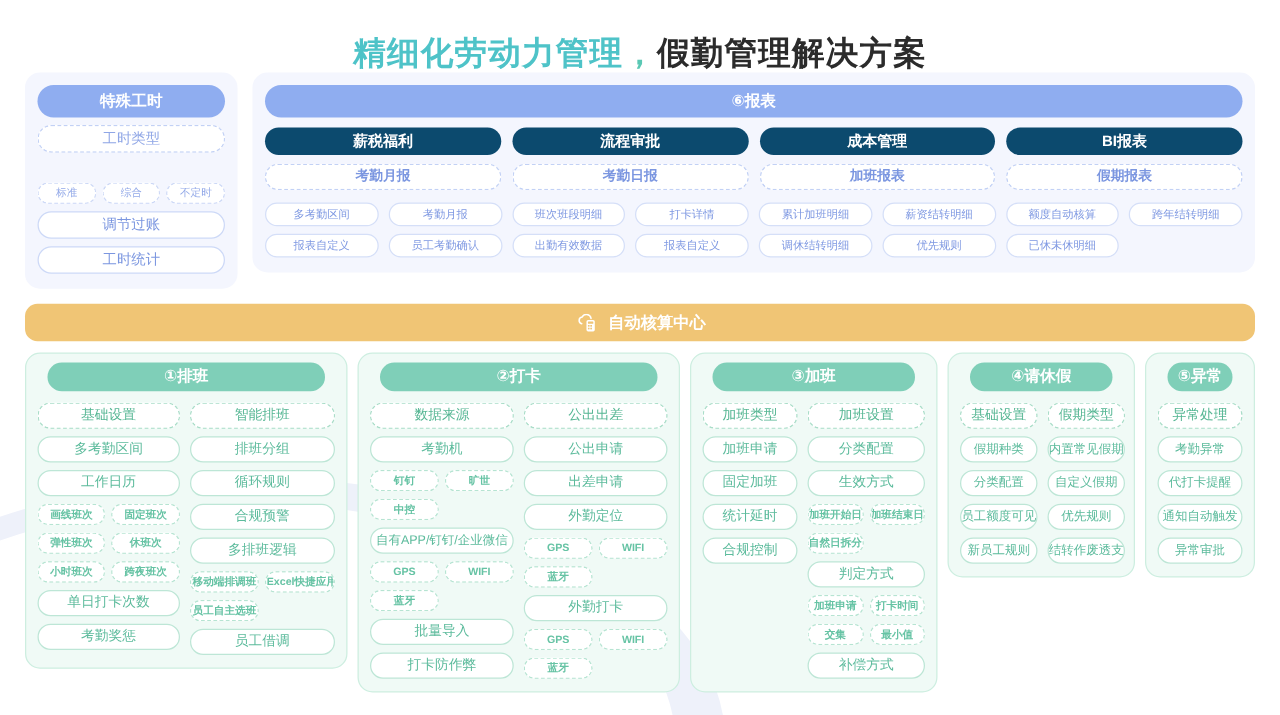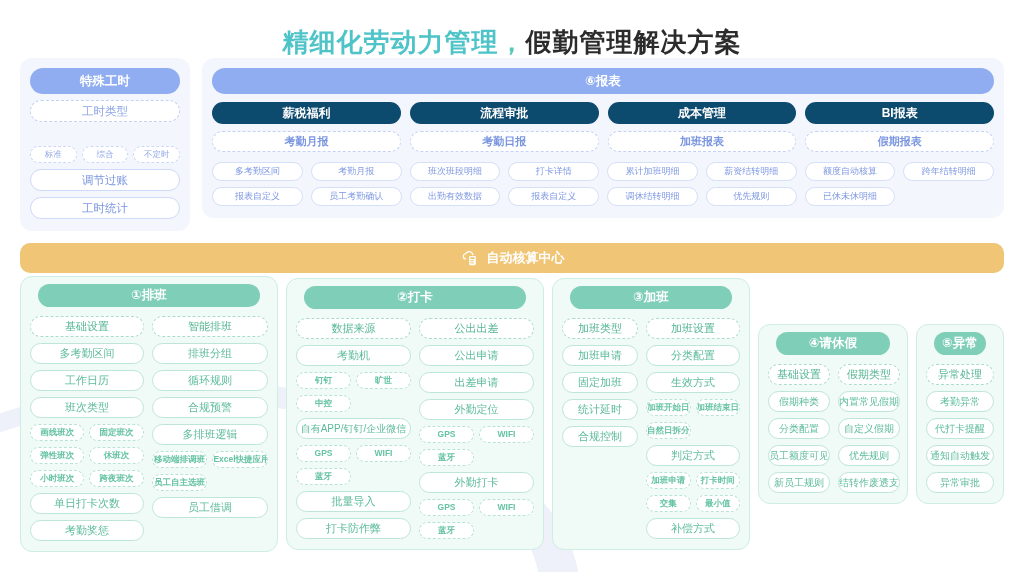--- a/index.html
+++ b/index.html
@@ -143,21 +143,21 @@
     display: flex; align-items: center; justify-content: center;
     gap: 7px;
     color: #ffffff; font-size: 13px; font-weight: bold;
   }
   .cloud-ico { width: 20px; height: 15px; display:block; }
 
   
   .green-row {
     display: flex; gap: 8px;
     padding: 9px 20px 0 20px;
-    align-items: center;
+    align-items: flex-start;
     height: 272px;
   }
   .gcard {
     background: #f0faf6;
     border: 1px solid #cdeee0;
     border-radius: 12px;
     padding: 8px 9px 10px 9px;
     display: flex; flex-direction: column; gap: 7px;
     overflow: hidden;
   }
@@ -284,21 +284,20 @@
 
   <div class="green-row">
 
     <div class="gcard col1">
       <div class="g-head">①排班</div>
       <div class="g-cols">
         <div class="g-col">
           <div class="g-dash">基础设置</div>
           <div class="g-solid">多考勤区间</div>
           <div class="g-solid">工作日历</div>
-          <div class="g-solid">班次类型</div>
           <div class="g-mini-row">
             <div class="g-mini">画线班次</div>
             <div class="g-mini">固定班次</div>
           </div>
           <div class="g-mini-row">
             <div class="g-mini">弹性班次</div>
             <div class="g-mini">休班次</div>
           </div>
           <div class="g-mini-row">
             <div class="g-mini">小时班次</div>

